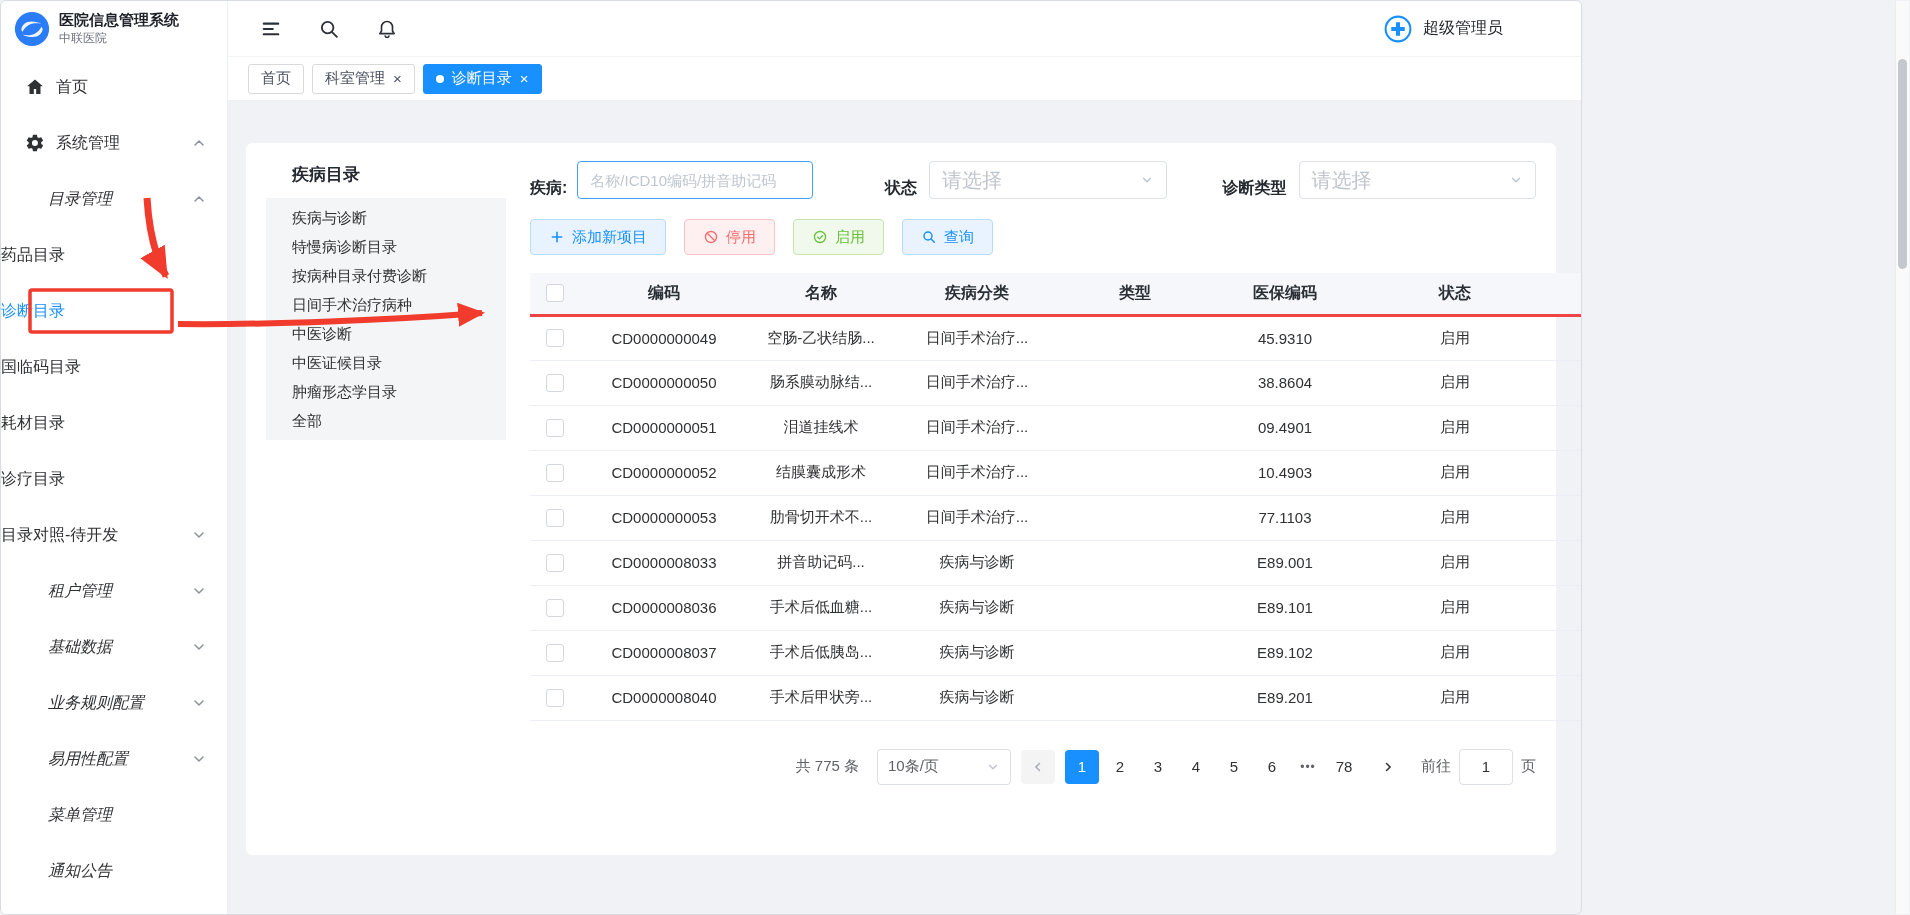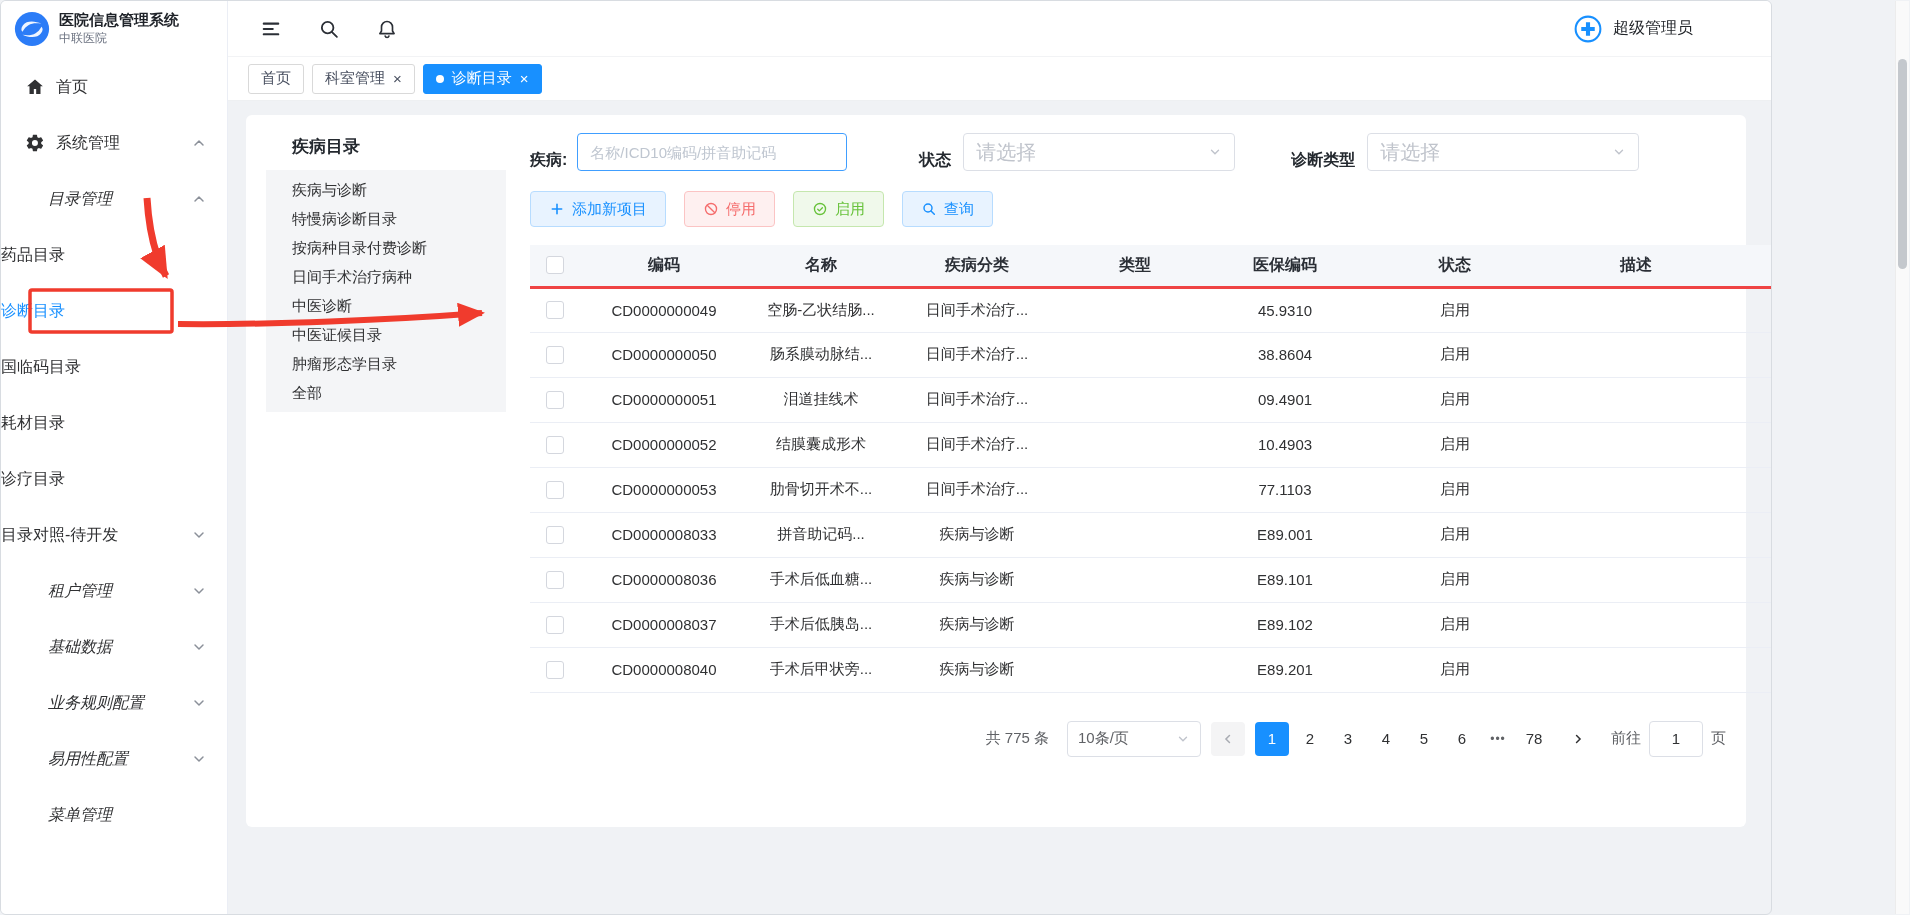--- a/index.html
+++ b/index.html
@@ -1,18 +1,18 @@
 <!DOCTYPE html>
 <html><head>
 <meta charset="utf-8">
 <style>
   * { margin:0; padding:0; box-sizing:border-box; }
   html,body { width:1910px; height:915px; overflow:hidden;
     font-family:"Liberation Sans","DejaVu Sans",sans-serif; background:#f0f2f5; }
-  .app { width:1772px; height:915px; display:flex; border:1px solid #d8dce1; border-radius:6px; overflow:hidden; background:#f0f2f5; }
+  .app { width:1582px; height:915px; display:flex; border:1px solid #d8dce1; border-radius:6px; overflow:hidden; background:#f0f2f5; }
 
   
   .sidebar { width:227px; flex-shrink:0; background:#fff; border-right:1px solid #ebeef5; }
   .logo-row { height:56px; display:flex; align-items:center; padding:0 10px 0 12px; gap:8px; }
   .logo-icon { width:38px; height:38px; flex-shrink:0; }
   .logo-icon svg { width:100%; height:100%; display:block; }
   .logo-t1 { font-size:15px; font-weight:bold; color:#1f2329; line-height:1.25; white-space:nowrap; }
   .logo-t2 { font-size:12px; color:#6b7280; margin-top:1px; }
   .menu { padding-top:2px; }
   .menu-item { height:56px; display:flex; align-items:center; position:relative; font-size:16px; color:#303133; cursor:pointer; white-space:nowrap; }
@@ -35,21 +35,21 @@
   .admin-icon svg { width:100%; height:100%; display:block; }
   .admin-name { font-size:16px; color:#23262b; cursor:pointer; }
 
   .tabbar { height:44px; background:#fff; border-bottom:1px solid #eef0f2; display:flex; align-items:center; padding:0 20px; gap:8px; }
   .tab { height:30px; display:inline-flex; align-items:center; gap:8px; padding:0 12px; border:1px solid #d9d9d9; border-radius:3px; font-size:15px; color:#495060; background:#fff; cursor:pointer; }
   .tab.active { background:#1890ff; border-color:#1890ff; color:#fff; }
   .tab .dot { width:8px; height:8px; border-radius:50%; background:#fff; }
   .tab .x { font-size:15px; line-height:1; }
 
   .content { flex:1; padding:14px 25px 0 18px; }
-  .card { background:#fff; border-radius:6px; height:712px; padding:18px 20px 4px 20px; display:flex; }
+  .card { background:#fff; border-radius:6px; height:712px; padding:18px 20px 4px 20px; display:flex;margin-top:28px; }
 
   
   .tree { width:240px; margin-right:24px; flex-shrink:0; }
   .tree-title { font-size:17px; font-weight:bold; color:#24292f; padding:2px 0 12px 26px; }
   .tree-list { background:#f4f5f7; padding:5px 0; }
   .tree-item { height:29px; line-height:29px; padding-left:26px; font-size:15px; color:#303133; cursor:pointer; white-space:nowrap; }
 
   
   .panel { flex:1; min-width:0; }
   .filters { display:flex; align-items:flex-end; }
@@ -196,20 +196,23 @@
         <div class="menu-item lv1">
           <span>易用性配置</span>
           <span class="chev">
             <svg viewBox="0 0 24 24" fill="none" stroke="currentColor" stroke-width="2.2" stroke-linecap="round" stroke-linejoin="round">
               <path d="M6 9l6 6 6-6"></path>
             </svg>
           </span>
         </div>
         <div class="menu-item lv1">
           <span>菜单管理</span>
+        </div>
+        <div class="menu-item lv1">
+          <span>通知公告</span>
         </div>
       </nav>
   </aside>
 
   <div class="right-col">
 
     <header class="topbar">
       <span class="ticon">
         <svg viewBox="0 0 24 24" fill="currentColor">
             <rect x="3" y="5" width="18" height="2.3" rx="1"></rect>

